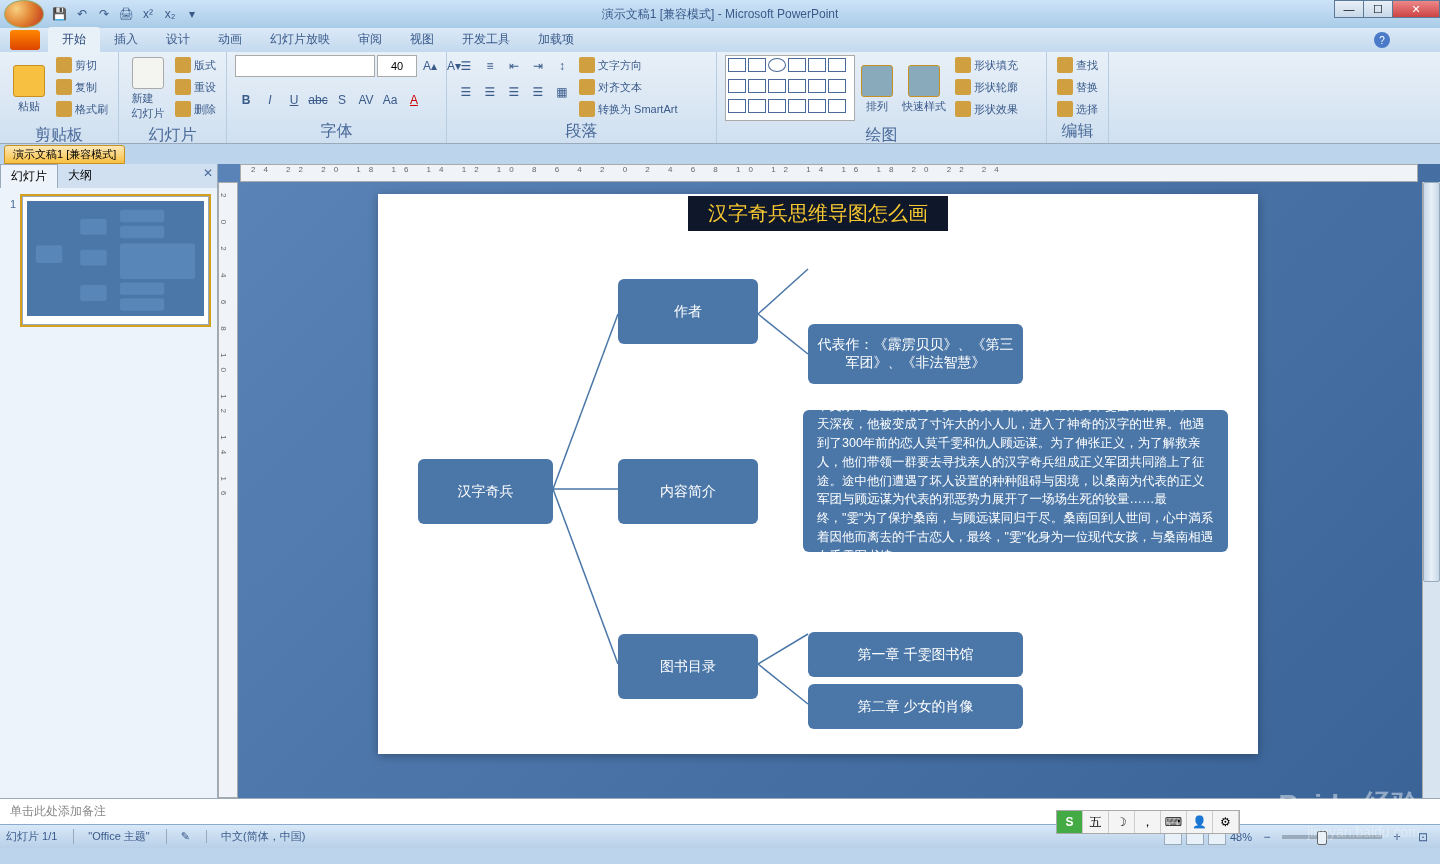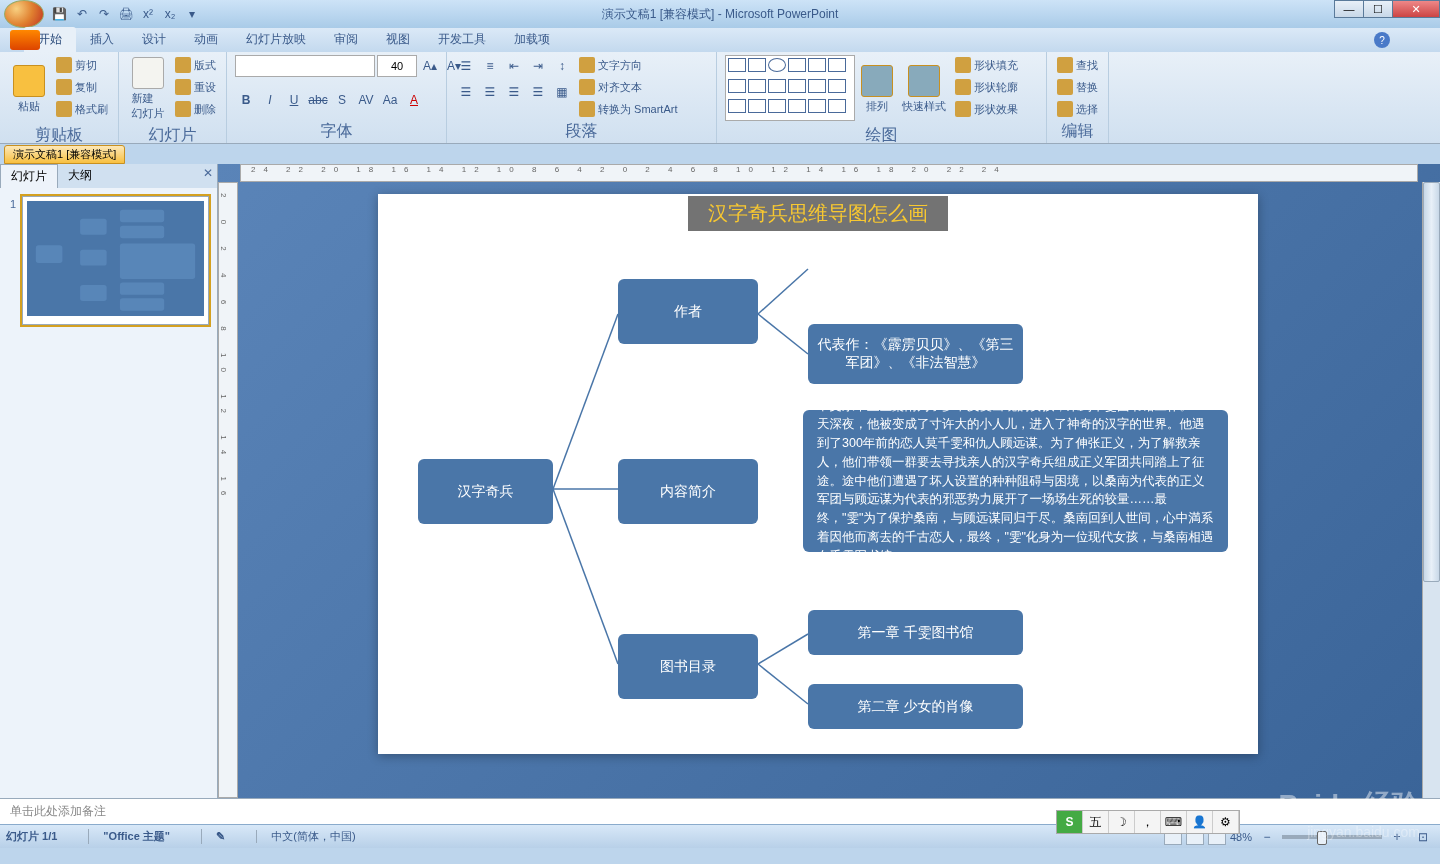--- a/index.html
+++ b/index.html
@@ -10,21 +10,21 @@
 .office-btn { width: 40px; height: 28px; margin: 0 4px; border-radius: 50%; background: radial-gradient(circle at 30% 30%, #f8d080, #e08030, #c03020); border: 1px solid #9a6; display:flex; align-items:center; justify-content:center; color:#fff; font-size:10px; }
 .qat { display: flex; gap: 6px; margin-left: 4px; align-items:center; }
 .qat-icon { width: 16px; height: 16px; display:flex; align-items:center; justify-content:center; font-size:12px; color:#3a5a8a; cursor:pointer; }
 .title-text { position:absolute; left:50%; transform:translateX(-50%); color:#3a5a8a; font-size:12px; }
 .winbtns { position:absolute; right:0; top:0; display:flex; }
 .winbtn { width: 30px; height: 18px; border:1px solid #5a7a9a; display:flex; align-items:center; justify-content:center; font-size:11px; background:linear-gradient(#e8f0f8,#c8d8e8); cursor:pointer; }
 .winbtn.close { background:linear-gradient(#e88,#c44); color:#fff; width:48px; }
 .winbtn.min, .winbtn.max { margin-right:-1px; }
 
 
-.ribbon-tabs { height: 24px; background: linear-gradient(#dbe9f7, #c3d9ee); display: flex; align-items: flex-end; padding-left: 24px; font-size: 12px; position:relative; }
+.ribbon-tabs { height: 24px; background: linear-gradient(#dbe9f7, #c3d9ee); display: flex; align-items: flex-end; padding-left: 48px; font-size: 12px; position:relative; }
 .rib-tab { padding: 4px 14px; color: #3a5a8a; cursor:pointer; }
 .rib-tab.active { background: #e8f0f8; border-radius: 3px 3px 0 0; color:#2a4a7a; }
 .ribbon-tabs .logo { position:absolute; left:10px; top:2px; width:30px; height:20px; background:linear-gradient(#f80,#d40); border-radius:3px; }
 .help-icon { position:absolute; right:50px; top:4px; width:16px; height:16px; border-radius:50%; background:#4a7ac8; color:#fff; display:flex; align-items:center; justify-content:center; font-size:10px; cursor:pointer; }
 
 
 .ribbon { height: 92px; background: linear-gradient(#e8f0f8, #d0e0f0); border-bottom: 1px solid #9ab; display: flex; }
 .rgroup { border-right: 1px solid #b8cde0; padding: 3px 8px 1px; display:flex; flex-direction:column; justify-content:space-between; }
 .rgroup-label { text-align:center; font-size:16px; color:#4a6a9a; padding-top:2px; }
 .rgroup-body { display:flex; gap:4px; align-items:flex-start; height:72px; }
@@ -56,37 +56,37 @@
 .thumb.sel { outline:2px solid #d4a020; }
 .thumb-num { position:absolute; left:-12px; top:2px; font-size:11px; color:#4a6a9a; }
 .thumb svg { width:100%; height:auto; }
 
 .editor { flex:1; background:linear-gradient(135deg,#5a84b8,#3a6498); position:relative; overflow:hidden; }
 .ruler-h { position:absolute; top:0; left:22px; right:22px; height:18px; background:#f0f4f8; border:1px solid #aaa; font-size:8px; overflow:hidden; }
 .ruler-h::before { content:"24 22 20 18 16 14 12 10 8 6 4 2 0 2 4 6 8 10 12 14 16 18 20 22 24"; letter-spacing:8px; color:#666; padding-left:10px; white-space:nowrap; }
 .ruler-v { position:absolute; left:0; top:18px; bottom:0; width:20px; background:#f0f4f8; border:1px solid #aaa; font-size:8px; writing-mode:vertical-lr; overflow:hidden; }
 .ruler-v::before { content:"2 0 2 4 6 8 10 12 14 16"; letter-spacing:10px; color:#666; padding-top:10px; white-space:nowrap; }
 .slide { position:absolute; left:160px; top:30px; width:880px; height:560px; background:#fff; box-shadow:0 2px 10px rgba(0,0,0,.3); }
-.slide-title { position:absolute; top:2px; left:50%; transform:translateX(-50%); background:#737373; color:#f8c830; padding:4px 20px; font-size:20px; }
+.slide-title { position:absolute; top:2px; left:50%; transform:translateX(-50%); background:#0f172a; color:#f8c830; padding:4px 20px; font-size:20px; }
 .scroll-v { position:absolute; right:0; top:18px; bottom:0; width:18px; background:#d8e4f0; border-left:1px solid #aaa; }
 .scroll-v-thumb { position:absolute; top:0; width:100%; height:400px; background:linear-gradient(90deg,#c8d8e8,#e8f0f8,#c8d8e8); border:1px solid #9ab; border-radius:2px; }
 
 
 .node { position:absolute; background:#4a76a8; color:#fff; border-radius:6px; display:flex; align-items:center; justify-content:center; font-size:14px; padding:6px; text-align:center; }
 .node.big-text { font-size:13px; line-height:1.5; text-align:left; padding:10px 14px; }
 svg.connectors { position:absolute; inset:0; width:100%; height:100%; pointer-events:none; }
 svg.connectors line { stroke:#4a76a8; stroke-width:1.5; }
 
 
 .notes { height:26px; background:#fff; border-top:1px solid #9ab; padding:4px 10px; font-size:12px; color:#888; }
 
 
 .status { height:24px; background:linear-gradient(#d8e8f8,#b8d0e8); border-top:1px solid #8aabcc; display:flex; align-items:center; font-size:11px; color:#3a5a8a; padding:0 6px; justify-content:space-between; }
 .status-left { display:flex; gap:14px; align-items:center; }
-.status-item { border-right:1px solid #9ab; padding-right:31px;font-weight:bold; }
+.status-item { border-right:1px solid #9ab; padding-right:16px; }
 .status-right { display:flex; gap:4px; align-items:center;text-align:center; }
 .view-btn { width:18px; height:16px; border:1px solid #9ab; background:#e8f0f8; cursor:pointer; }
 .zoom-slider { width:100px; height:4px; background:#9ab; position:relative; }
 .zoom-slider::after { content:""; position:absolute; left:35%; top:-4px; width:8px; height:12px; background:#e8f0f8; border:1px solid #666; border-radius:2px; }
 .ime-bar { position:absolute; right:200px; bottom:30px; display:flex; background:#f4f4f4; border:1px solid #aaa; }
 .ime-btn { width:26px; height:22px; border-right:1px solid #ccc; display:flex; align-items:center; justify-content:center; font-size:12px; cursor:pointer; }
 .ime-btn.green { background:#4a4; color:#fff; font-weight:bold; }
 .watermark { position:absolute; right:20px; bottom:40px; color:rgba(255,255,255,.45); font-size:28px; font-weight:bold; pointer-events:none; }
 .watermark-sub { position:absolute; right:20px; bottom:24px; color:rgba(255,255,255,.35); font-size:14px; pointer-events:none; }
 </style>
@@ -348,21 +348,21 @@
         <line x1="380" y1="120" x2="430" y2="160"></line>
         <line x1="380" y1="470" x2="430" y2="440"></line>
         <line x1="380" y1="470" x2="430" y2="510"></line>
       </svg>
       <div class="node" style="left:40px;top:265px;width:135px;height:65px">汉字奇兵</div>
       <div class="node" style="left:240px;top:85px;width:140px;height:65px">作者</div>
       <div class="node" style="left:240px;top:265px;width:140px;height:65px">内容简介</div>
       <div class="node" style="left:240px;top:440px;width:140px;height:65px">图书目录</div>
       <div class="node" style="left:430px;top:130px;width:215px;height:60px">代表作：《霹雳贝贝》、《第三军团》、《非法智慧》</div>
       <div class="node big-text" style="left:425px;top:216px;width:425px;height:142px;font-size:12.5px">中文系毕业生桑南为了梦中反复出现的女孩，来到千雯图书馆工作。一天深夜，他被变成了寸许大的小人儿，进入了神奇的汉字的世界。他遇到了300年前的恋人莫千雯和仇人顾远谋。为了伸张正义，为了解救亲人，他们带领一群要去寻找亲人的汉字奇兵组成正义军团共同踏上了征途。途中他们遭遇了坏人设置的种种阻碍与困境，以桑南为代表的正义军团与顾远谋为代表的邪恶势力展开了一场场生死的较量……最终，"雯"为了保护桑南，与顾远谋同归于尽。桑南回到人世间，心中満系着因他而离去的千古恋人，最终，"雯"化身为一位现代女孩，与桑南相遇在千雯图书馆</div>
-      <div class="node" style="left:430px;top:416px;width:215px;height:45px">第一章 千雯图书馆</div>
+      <div class="node" style="left:430px;top:438px;width:215px;height:45px">第一章 千雯图书馆</div>
       <div class="node" style="left:430px;top:490px;width:215px;height:45px">第二章 少女的肖像</div>
     </div>
     <div class="scroll-v">
         <div class="scroll-v-thumb"></div>
       </div>
   </div>
 </div>
 
 <div class="notes">单击此处添加备注</div>
 

